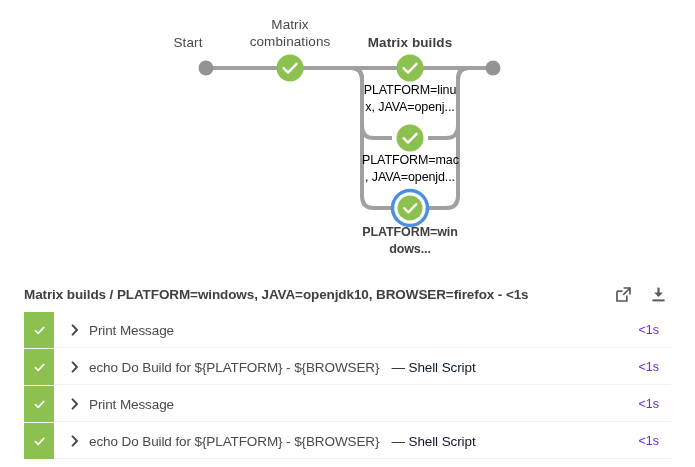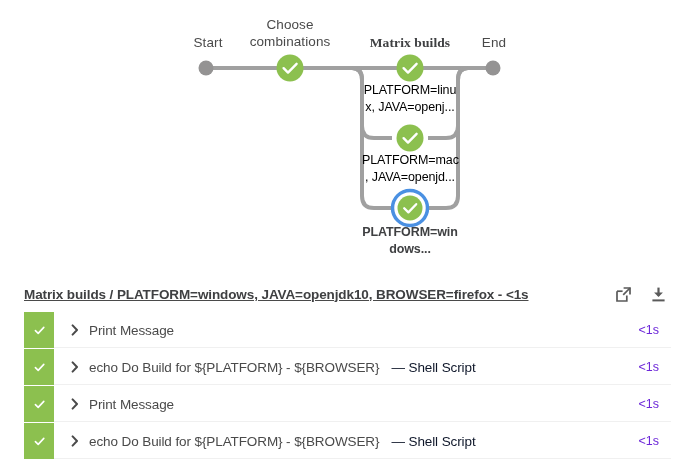--- a/index.html
+++ b/index.html
@@ -35,21 +35,20 @@
     font-size: 13.5px;
     color: #4a4a4a;
     text-align: center;
     line-height: 17px;
     white-space: pre-line;
     letter-spacing: 0.1px;
   }
   .stage-label.selected {
     font-weight: bold;
     color: #3f4042;
-    font-family: Liberation Serif, serif;
   }
 
   .branch-label {
     position: absolute;
     font-size: 12.5px;
     color: #000000;
     text-align: center;
     line-height: 17px;
     width: 96px;
     letter-spacing: -0.1px;
@@ -61,21 +60,20 @@
 
   
   #result-header {
     position: absolute;
     left: 24px;
     top: 280px;
     width: 647px;
     height: 28px;
     display: flex;
     align-items: center;
-    text-decoration: underline;
   }
   #result-title {
     font-size: 13.5px;
     font-weight: bold;
     color: #3f4042;
     letter-spacing: -0.1px;
     flex: 1 1 auto;
     white-space: nowrap;
     overflow: hidden;
   }
@@ -212,28 +210,27 @@
       <path d="M 403.6 138.2 L 408 142.6 L 416.6 133.8" fill="none" stroke="#ffffff" stroke-width="2.4" stroke-linecap="round" stroke-linejoin="round"></path>
     </g>
 
     <g>
       <circle cx="410" cy="208" r="17.5" fill="none" stroke="#4a90e2" stroke-width="3.5"></circle>
       <circle cx="410" cy="208" r="12.5" fill="#8cc04f"></circle>
       <path d="M 404.2 208.2 L 408.4 212.4 L 416.2 204.2" fill="none" stroke="#ffffff" stroke-width="2.3" stroke-linecap="round" stroke-linejoin="round"></path>
     </g>
   </svg>
 
-  <div class="stage-label" style="left:168px; top:34px; width:80px;">Start</div>
-
-  <div class="stage-label" style="left:230px; top:16px; width:120px;">Choose
+  <div class="stage-label" style="left:148px; top:34px; width:80px;">Start</div>
+
+  <div class="stage-label" style="left:230px; top:16px; width:120px;">Matrix
 combinations</div>
 
   <div class="stage-label selected" style="left:350px; top:34px; width:120px;">Matrix builds</div>
 
-  <div class="stage-label" style="left:454px; top:34px; width:80px;">End</div>
 
   <div class="branch-label" style="left:362px; top:82px;">PLATFORM=linu
 x, JAVA=openj...</div>
 
   <div class="branch-label" style="left:362px; top:152px;">PLATFORM=mac
 , JAVA=openjd...</div>
 
   <div class="branch-label selected" style="left:362px; top:224px;">PLATFORM=win
 dows...</div>
 </div>

